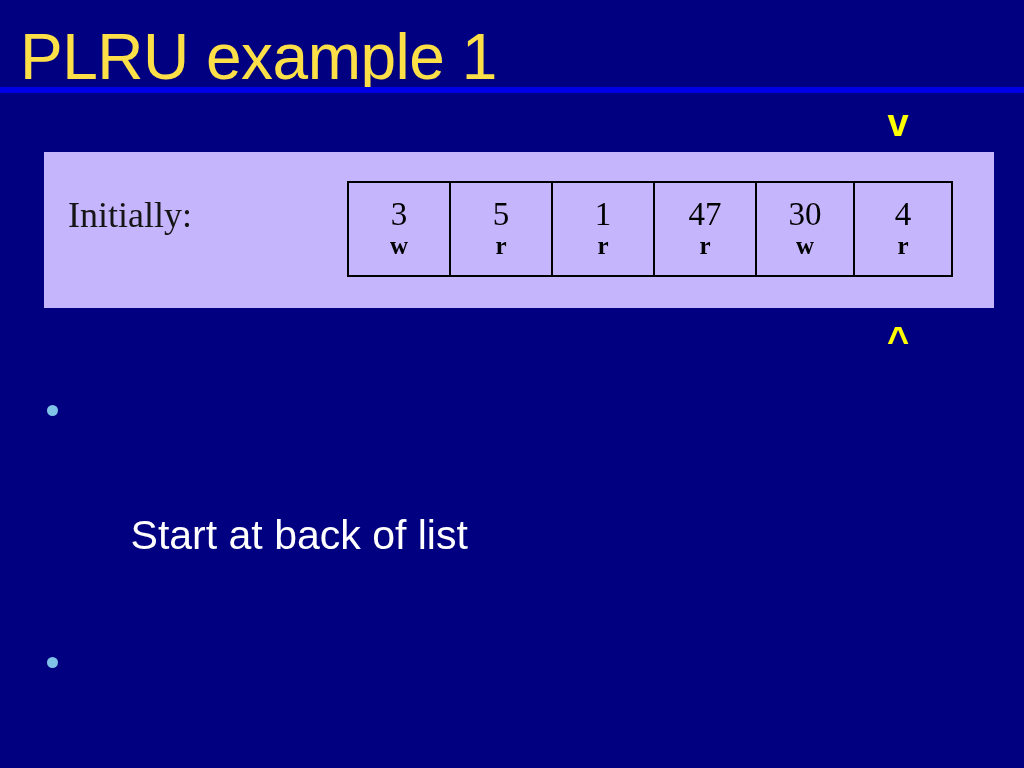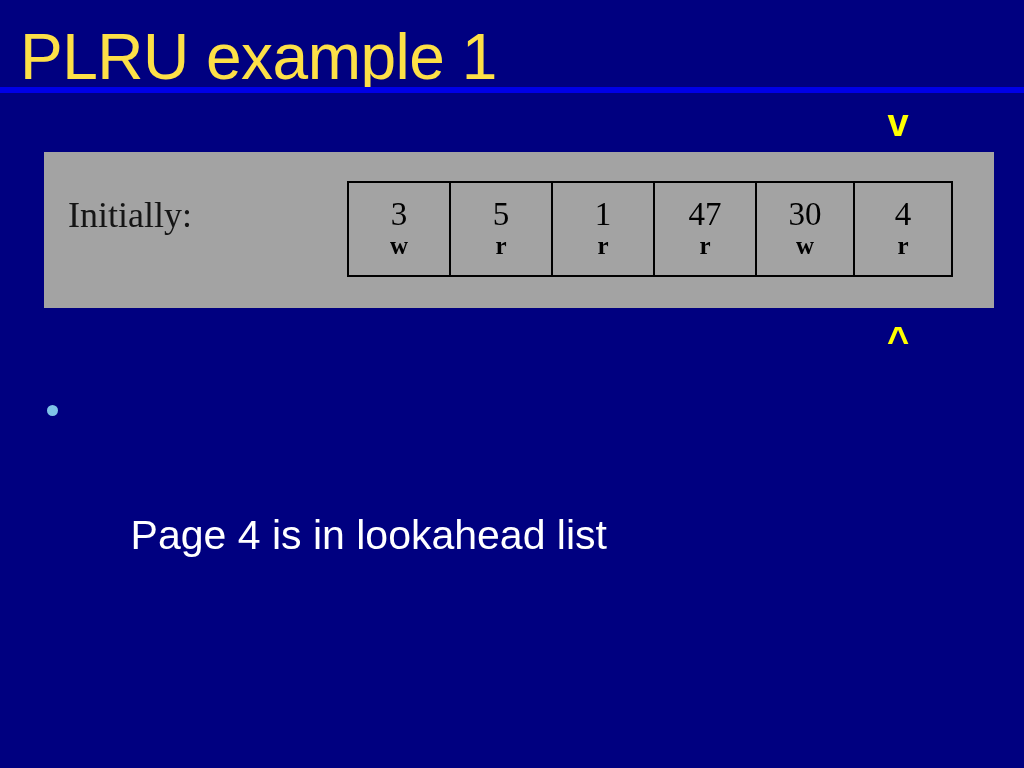--- a/index.html
+++ b/index.html
@@ -50,21 +50,21 @@
   #marker-down { left: 878px; top: 104px; }
   #marker-up   { left: 878px; top: 322px; }
 
   
   #figure-panel {
     position: absolute;
     left: 44px;
     top: 152px;
     width: 950px;
     height: 156px;
-    background: #a3a3a3;
+    background: #c4b5fd;
   }
   #figure-label {
     position: absolute;
     left: 24px;
     top: 43px;
     font-family: "Liberation Serif", serif;
     font-size: 36px;
     line-height: 40px;
     color: #151515;
     white-space: nowrap;
@@ -164,16 +164,20 @@
         <span class="cell-mode">r</span>
       </td>
     </tr>
   </tbody>
     </table>
 </div>
 
 <div id="bullet-list">
   <div class="bullet-row">
     <span class="bullet-dot"></span>
+    <span>Start at back of list</span>
+  </div>
+  <div class="bullet-row">
+    <span class="bullet-dot"></span>
     <span>Page 4 is in lookahead list</span>
   </div>
 
 </div>
 
 </body></html>

